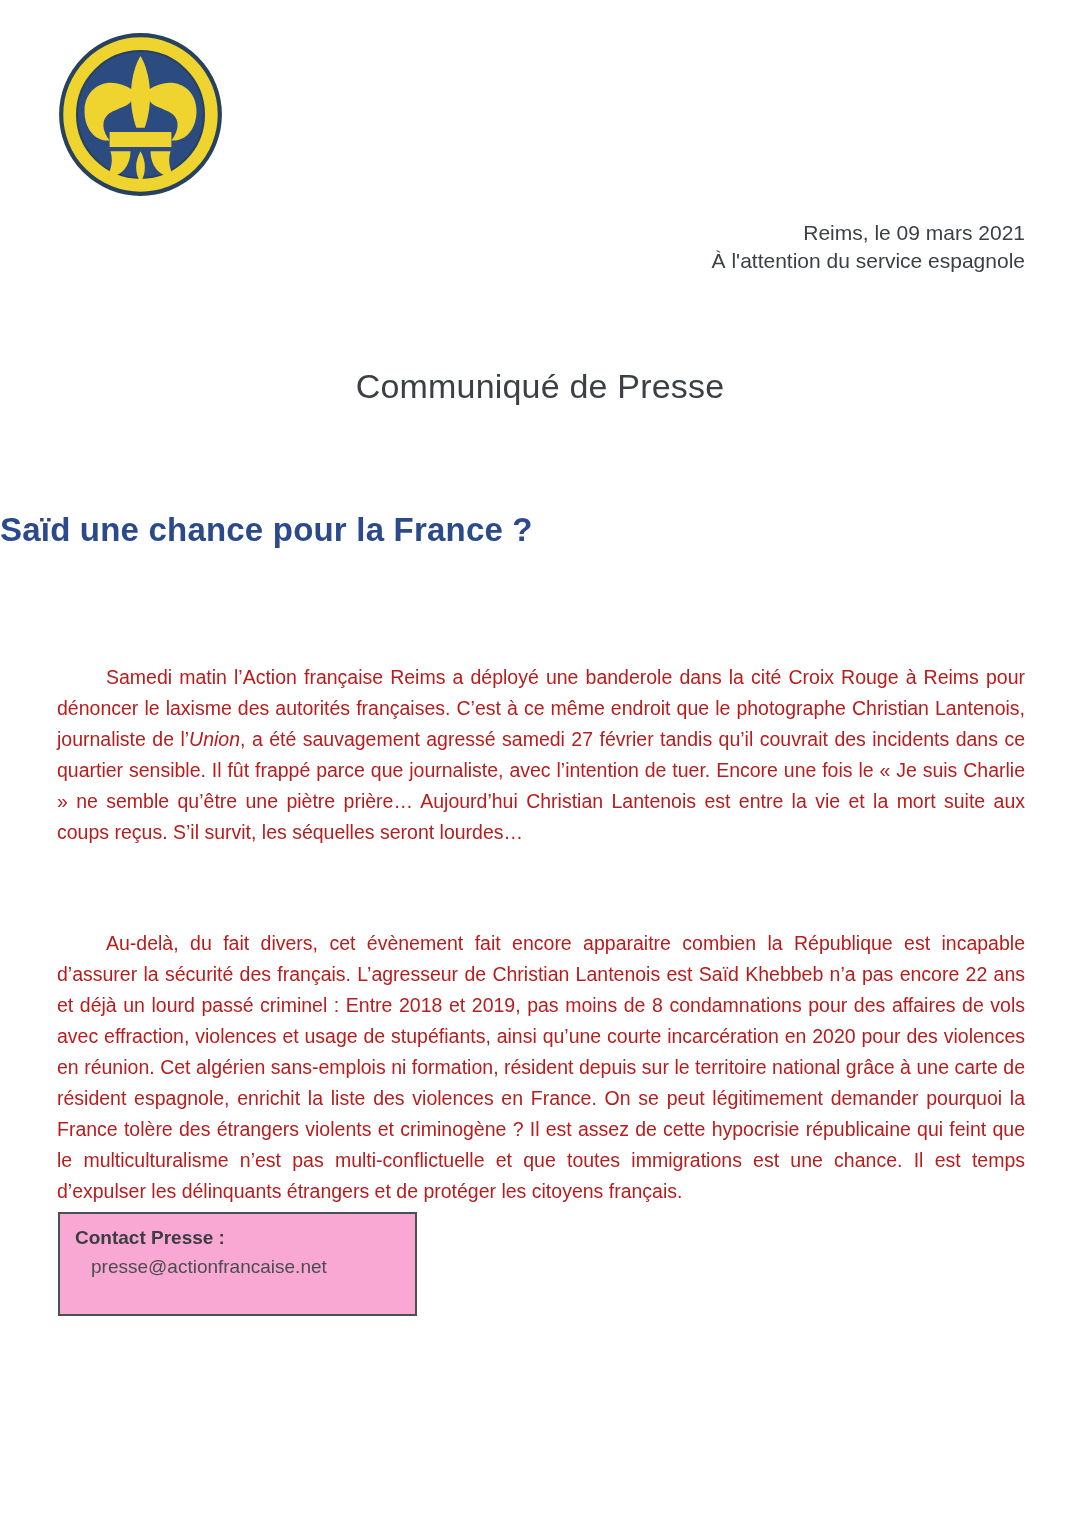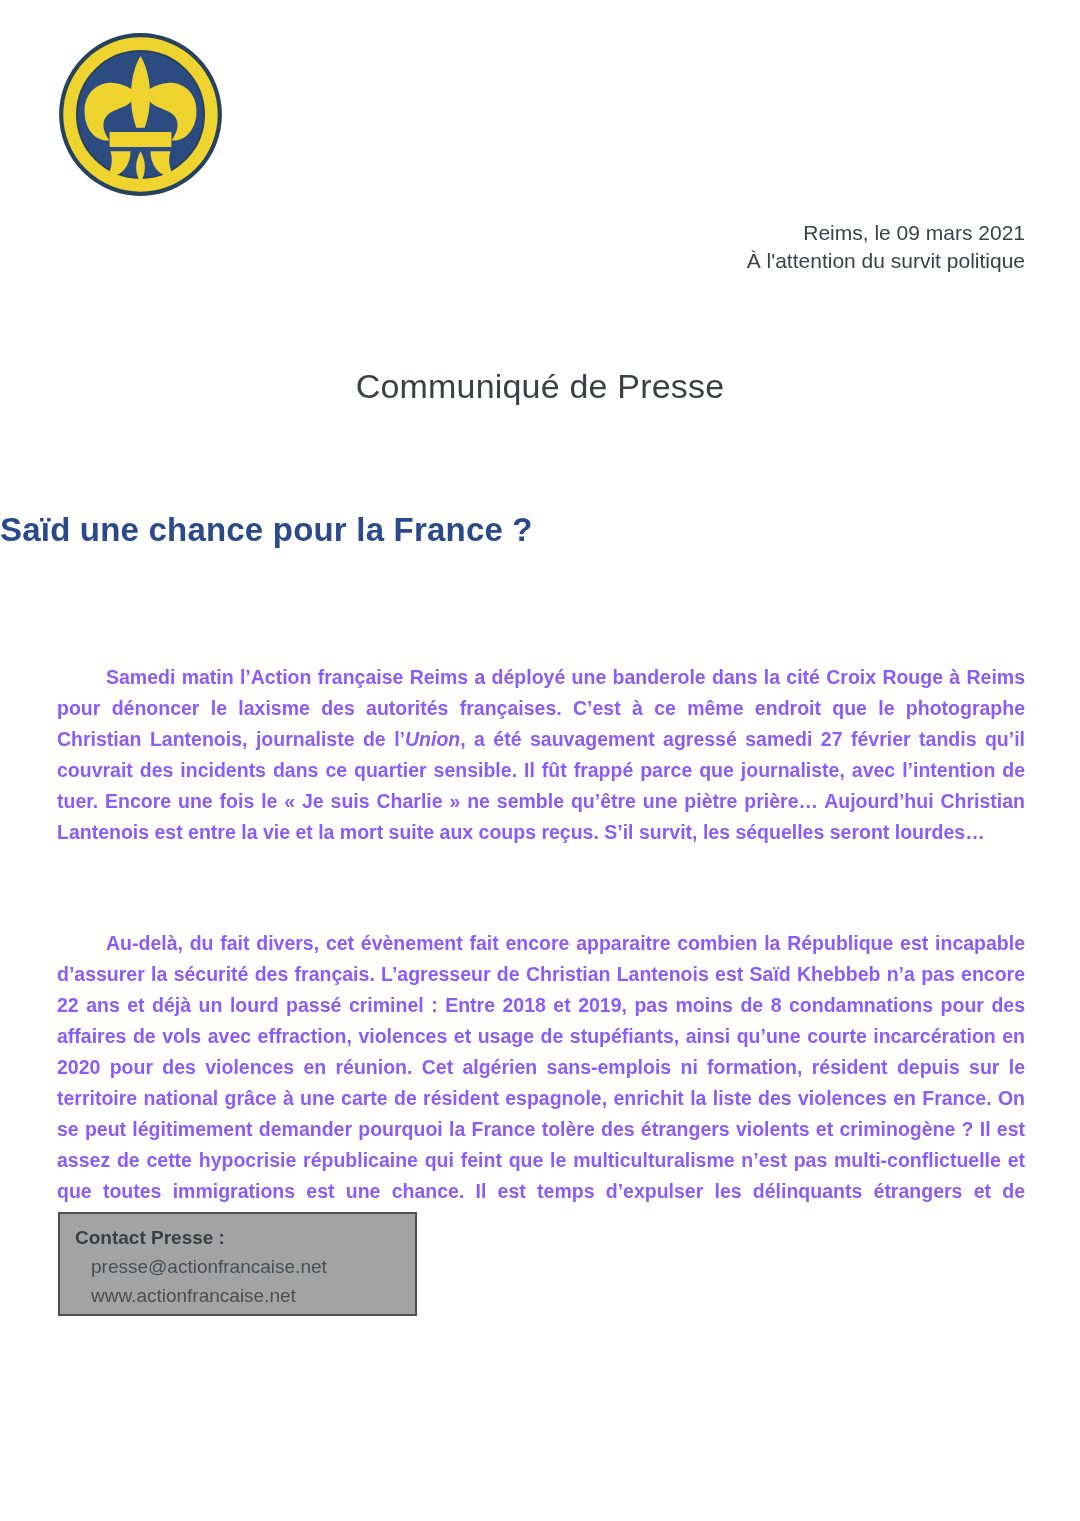--- a/index.html
+++ b/index.html
@@ -54,35 +54,34 @@
     letter-spacing: 0.2px;
   }
   .body-paragraph {
     position: absolute;
     left: 57px;
     right: 55px;
     text-align: justify;
     text-justify: inter-word;
     font-size: 19.5px;
     line-height: 31px;
-    color: #8b5cf6;
+    color: #b91c1c;
     text-indent: 49px;
-    font-weight: bold;
   }
   .para-1 { top: 642px; }
   .para-2 { top: 908px; }
   .italic { font-style: italic; }
   .contact-box {
     position: absolute;
     left: 58px;
     top: 1212px;
     width: 359px;
     height: 104px;
     box-sizing: border-box;
-    background: #a3a3a3;
+    background: #f9a8d4;
     border: 2px solid #4d4f52;
     padding: 9px 15px 0 15px;
   }
   .contact-label {
     font-size: 19px;
     font-weight: 700;
     color: #3a3d41;
     line-height: 29px;
   }
   .contact-line {
@@ -109,30 +108,29 @@
         <path d="M63,121 L137,121 L137,139 L63,139 Z"></path>
         <path d="M100,144 C107,157 107,170 100,181 C93,170 93,157 100,144 Z"></path>
         <path d="M88,144 C88,162 76,176 60,174 C66,164 67,153 64,144 Z"></path>
         <path d="M112,144 C112,162 124,176 140,174 C134,164 133,153 136,144 Z"></path>
       </g>
     </svg>
   </div>
 
   <div class="header-right">
     <div>Reims, le 09 mars 2021</div>
-    <div>À l'attention du survit politique</div>
+    <div>À l'attention du service espagnole</div>
   </div>
 
   <div class="doc-title">Communiqué de Presse</div>
 
   <div class="headline" style="color: rgb(43, 74, 139);">Saïd une chance pour la France ?</div>
 
   <p class="body-paragraph para-1"><span>Samedi matin l’Action française Reims a déployé une banderole dans la cité Croix Rouge à Reims pour dénoncer le laxisme des autorités françaises. C’est à ce même endroit que le photographe Christian Lantenois, journaliste de l’</span><span class="italic">Union</span><span>, a été sauvagement agressé samedi 27 février tandis qu’il couvrait des incidents dans ce quartier sensible. Il fût frappé parce que journaliste, avec l’intention de tuer. Encore une fois le « Je suis Charlie » ne semble qu’être une piètre prière… Aujourd’hui Christian Lantenois est entre la vie et la mort suite aux coups reçus. S’il survit, les séquelles seront lourdes…</span></p>
 
   <p class="body-paragraph para-2">Au-delà, du fait divers, cet évènement fait encore apparaitre combien la République est incapable d’assurer la sécurité des français. L’agresseur de Christian Lantenois est Saïd Khebbeb n’a pas encore 22 ans et déjà un lourd passé criminel : Entre 2018 et 2019, pas moins de 8 condamnations pour des affaires de vols avec effraction, violences et usage de stupéfiants, ainsi qu’une courte incarcération en 2020 pour des violences en réunion. Cet algérien sans-emplois ni formation, résident depuis sur le territoire national grâce à une carte de résident espagnole, enrichit la liste des violences en France. On se peut légitimement demander pourquoi la France tolère des étrangers violents et criminogène ? Il est assez de cette hypocrisie républicaine qui feint que le multiculturalisme n’est pas multi-conflictuelle et que toutes immigrations est une chance. Il est temps d’expulser les délinquants étrangers et de protéger les citoyens français.</p>
 
   <div class="contact-box">
     <div class="contact-label">Contact Presse :</div>
     <div class="contact-line">presse@actionfrancaise.net</div>
-    <div class="contact-line">www.actionfrancaise.net</div>
   </div>
 
 </div>
 
 </body></html>

